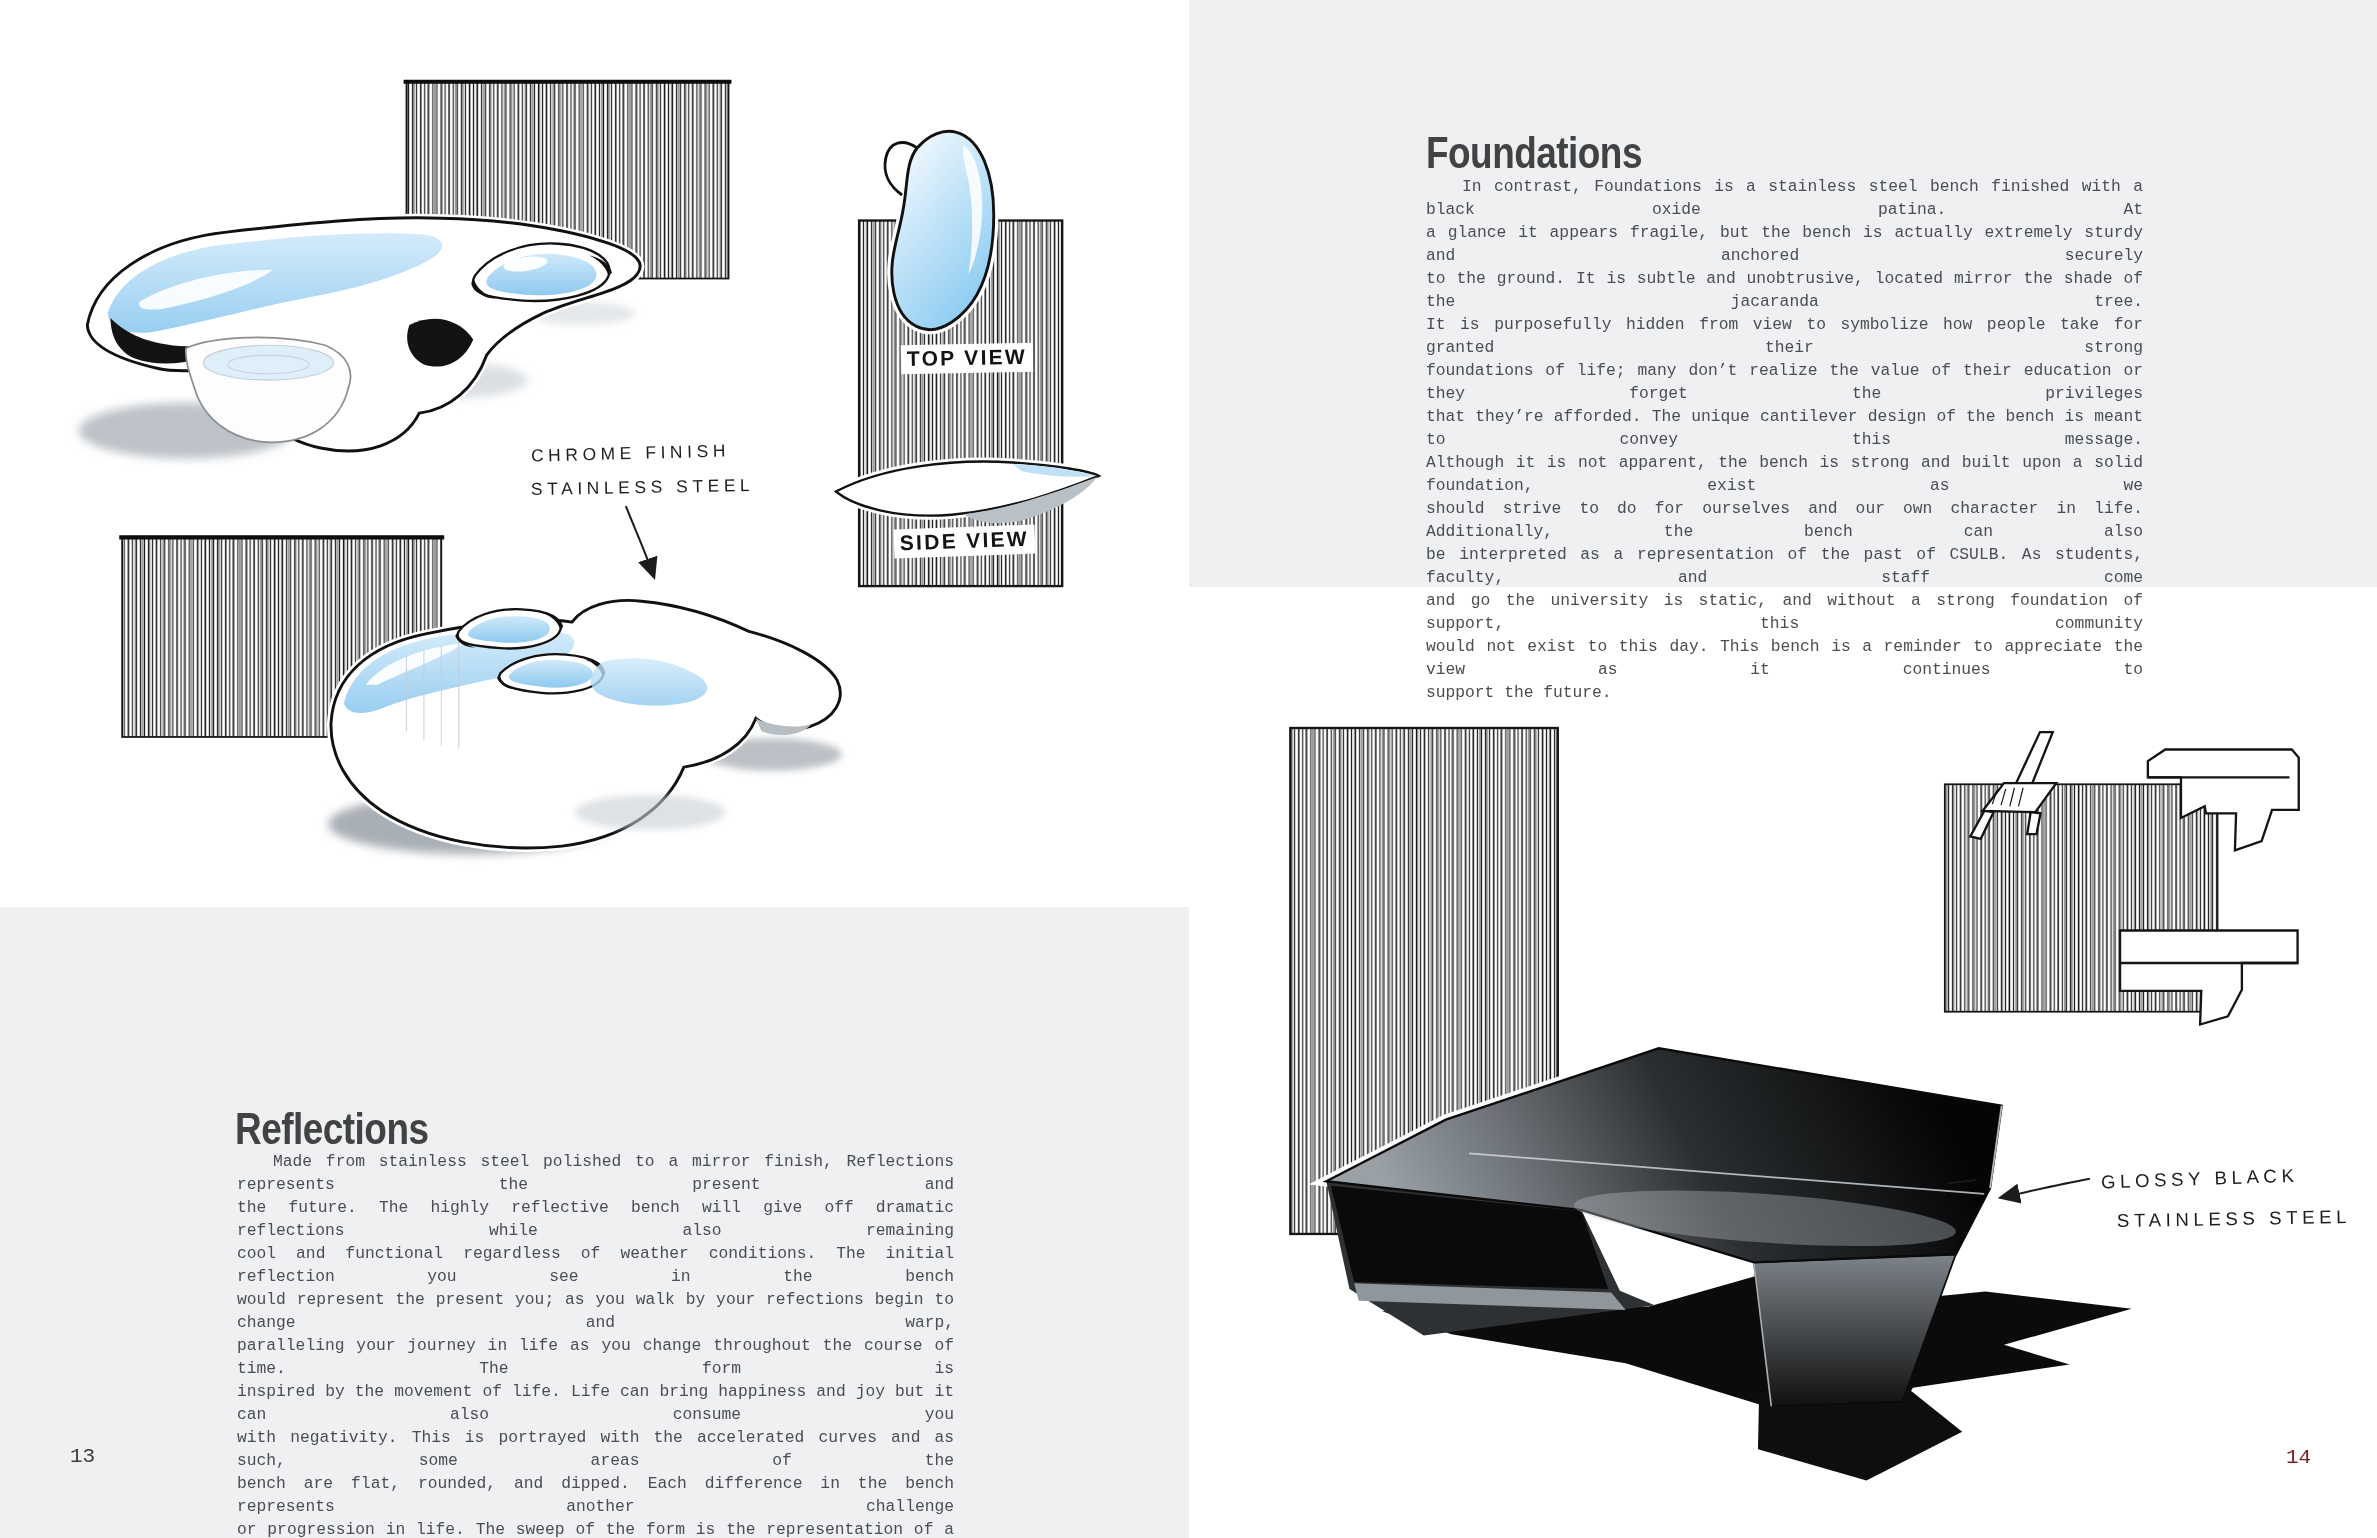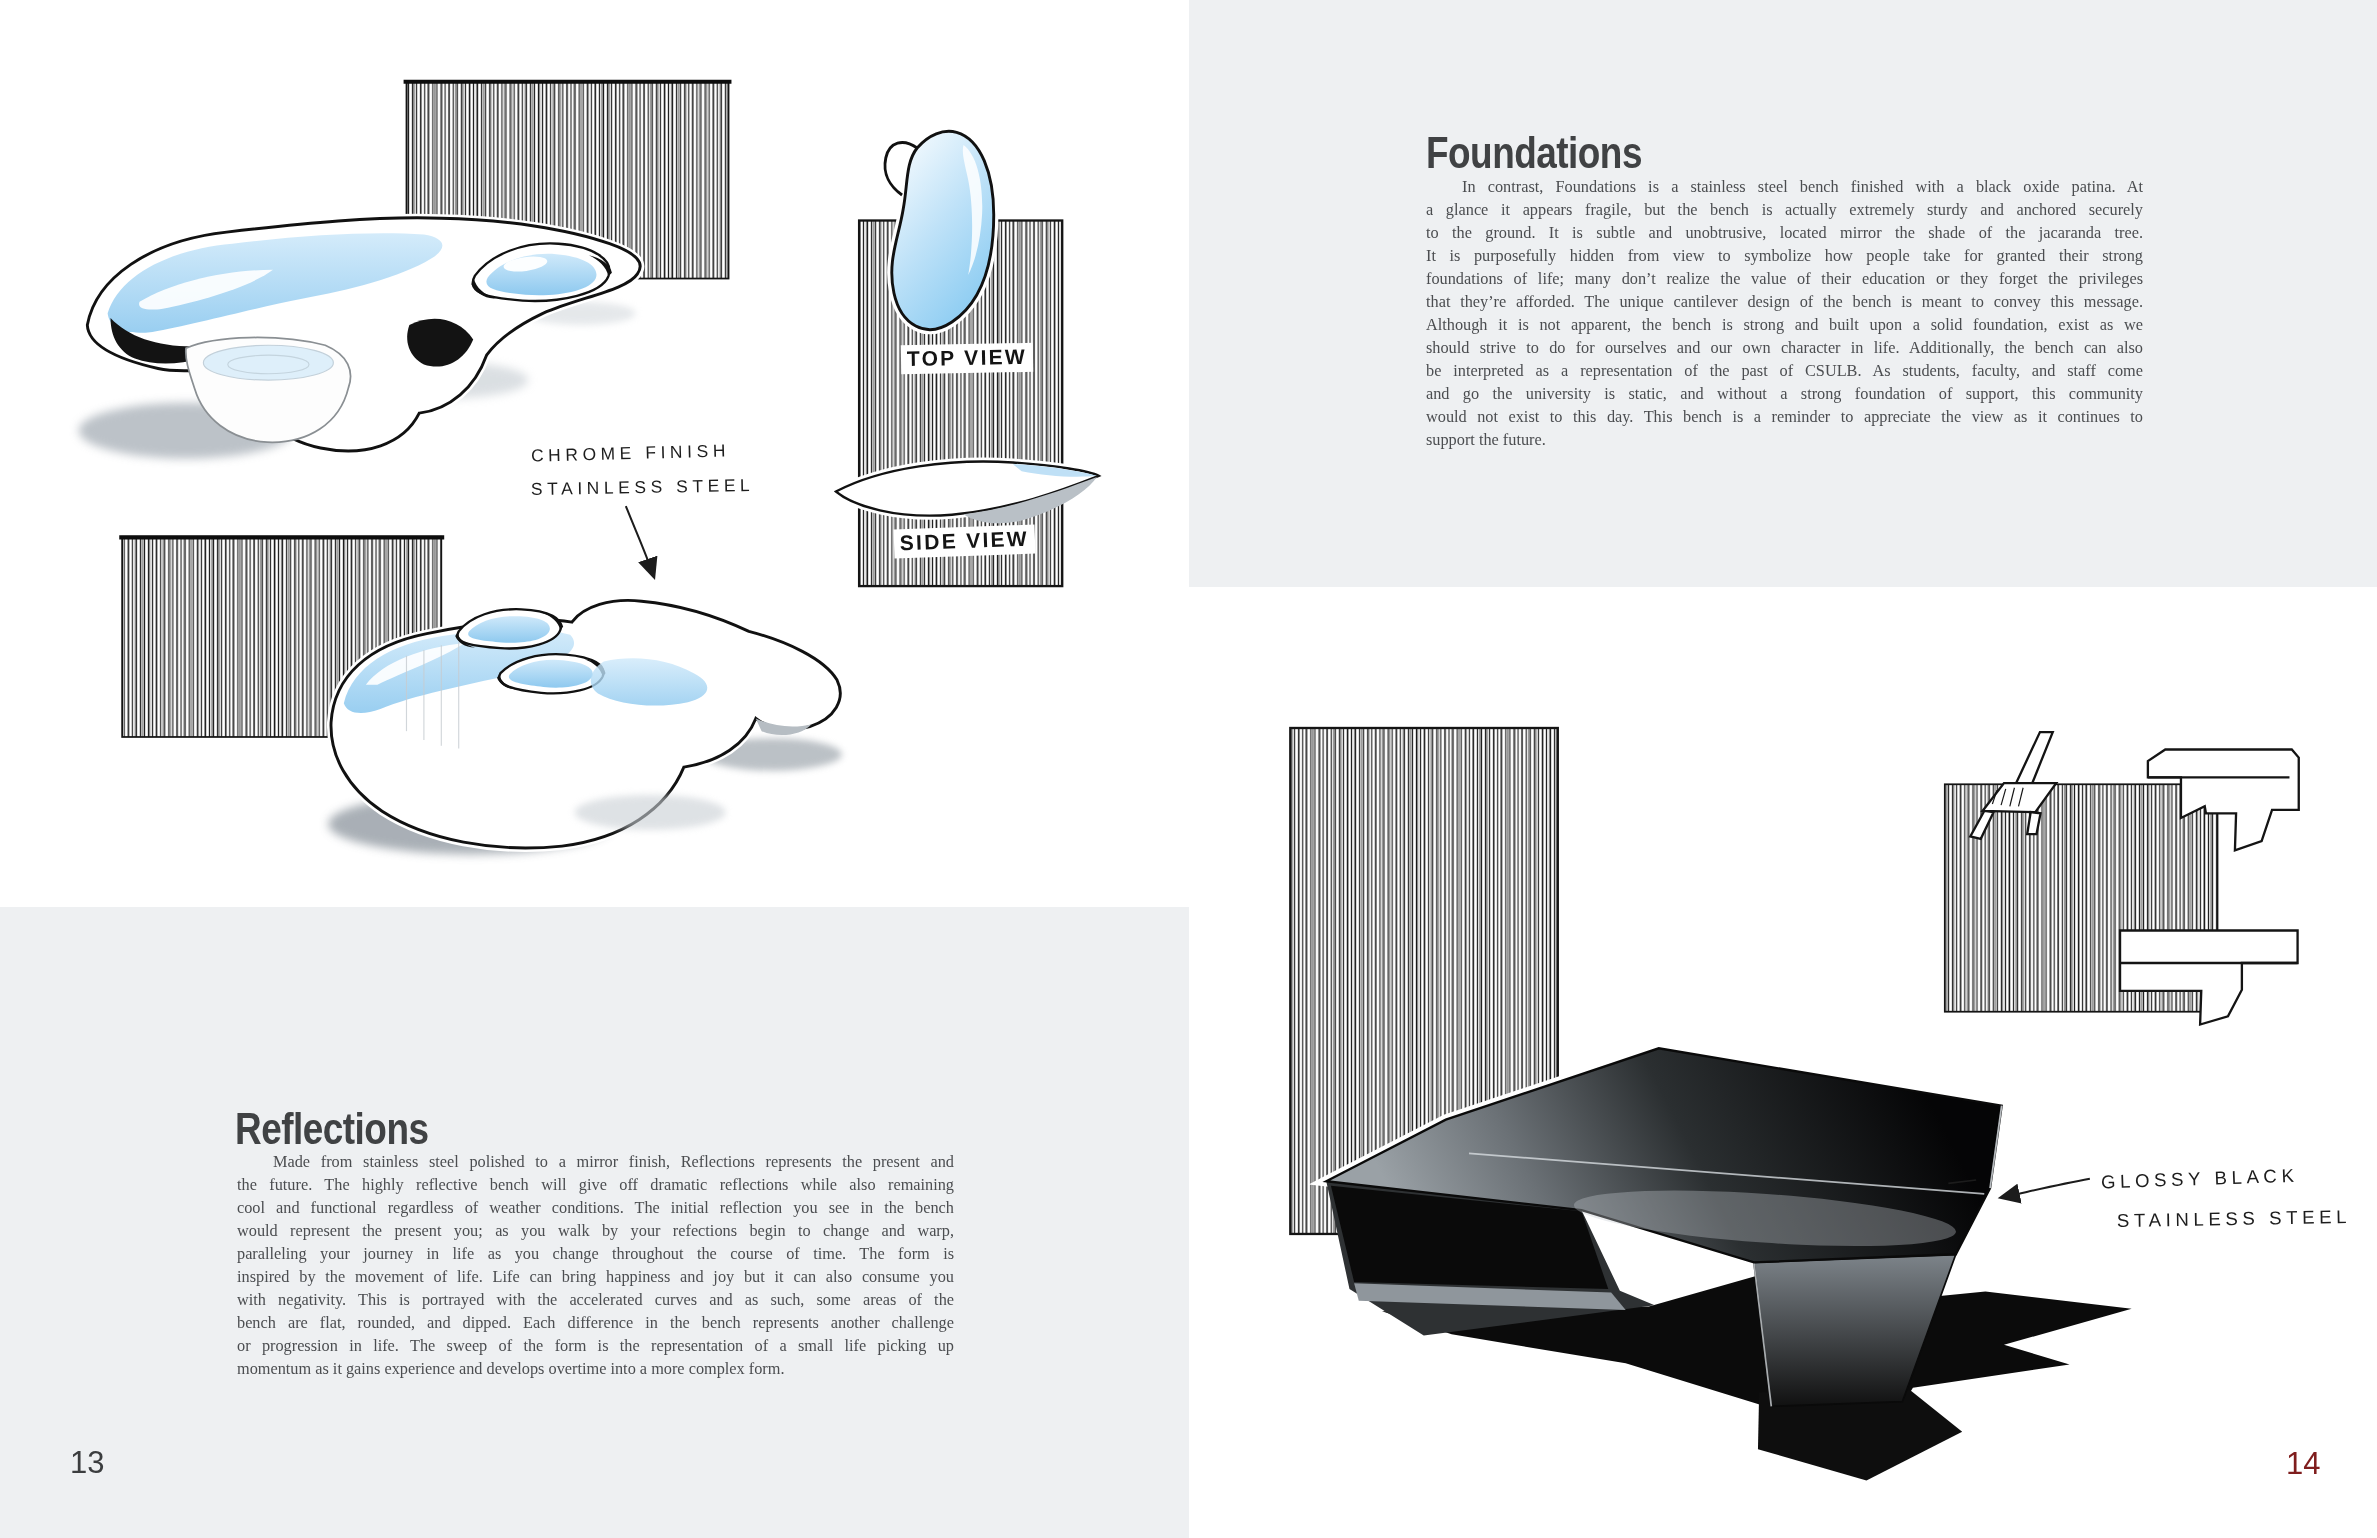--- a/index.html
+++ b/index.html
@@ -7,24 +7,24 @@
           font-family:"Liberation Sans",sans-serif;}
   .gray-panel{position:absolute;background:#eef0f2;}
   #panel-left{left:0;top:907px;width:1189px;height:632px;}
   #panel-right{left:1189px;top:0;width:1189px;height:587px;}
   svg.sketch{position:absolute;}
   .heading{position:absolute;font-family:"Liberation Sans",sans-serif;font-weight:700;
            font-size:45px;line-height:1;color:#404244;letter-spacing:-0.6px;
            transform:scaleX(.82);transform-origin:left top;white-space:nowrap;}
   .bodytext{position:absolute;width:717px;font-family:"Liberation Serif",serif;
             font-size:16.3px;line-height:23px;color:#4b4d50;}
-  .bodytext .line{text-align:justify;text-align-last:justify;white-space:normal;}
+  .bodytext .line{text-align:justify;text-align-last:justify;white-space:normal;font-family:Liberation Mono, monospace;}
   .bodytext .line.first{text-indent:36px;}
   .bodytext .line.last{text-align-last:left;}
-  .pagenum{position:absolute;font-size:31px;color:#3b3d3f;letter-spacing:0;}
+  .pagenum{position:absolute;font-size:21px;color:#3b3d3f;letter-spacing:0;font-family:Liberation Mono, monospace;}
   .handnote{position:absolute;font-family:"Liberation Sans",sans-serif;color:#1d1d1d;
             font-size:17.4px;letter-spacing:4.6px;white-space:nowrap;}
   .viewlabel{position:absolute;background:#ffffff;color:#141414;font-weight:700;
              font-size:21px;letter-spacing:2.3px;padding:2.3px 5.8px;white-space:nowrap;
              font-family:"Liberation Sans",sans-serif;} .blur6{filter:blur(6px);} .blur8{filter:blur(8px);}
 </style>
 </head>
 <body>
 
 <div class="canvas">

